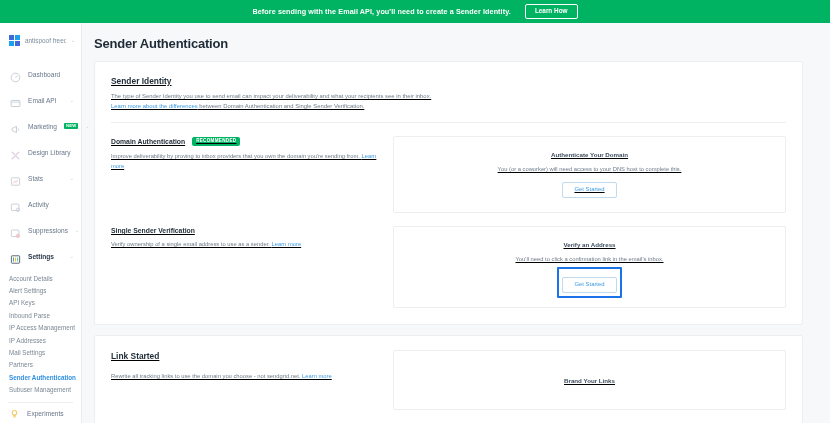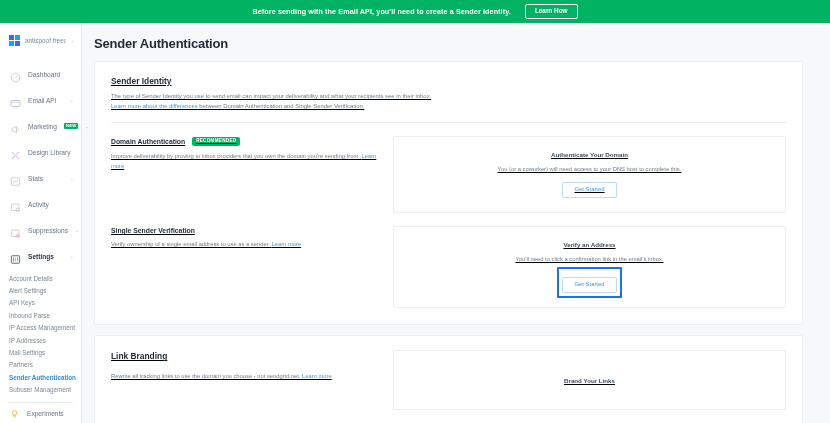--- a/index.html
+++ b/index.html
@@ -320,21 +320,21 @@
               <span class="hl-ring"></span>
             </div>
           </div>
         </div>
       </div>
     </div>
 
     <div class="card">
       <div class="row" style="margin-top:0">
         <div class="row-left">
-          <div class="card-title">Link Branding</div>
+          <div class="card-title">Link Started</div>
           <div class="sub-desc" style="margin-top:11px">
             <span>Rewrite all tracking links to use the domain you choose - not sendgrid.net. </span><a class="lnk">Learn more</a>
           </div>
         </div>
         <div class="row-right">
           <div class="panel" style="min-height:60px">
             <div class="panel-title">Brand Your Links</div>
           </div>
         </div>
       </div>

